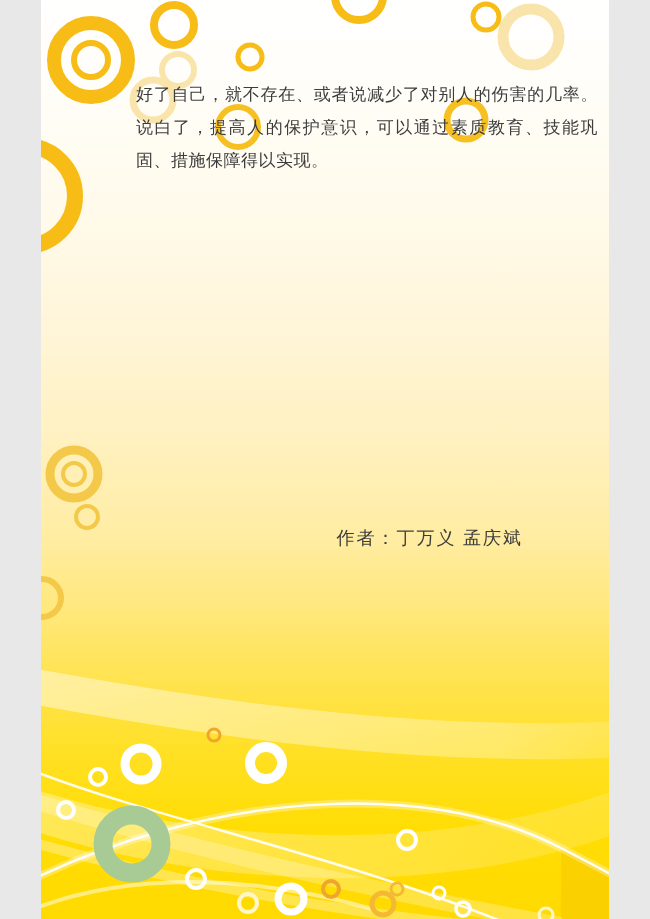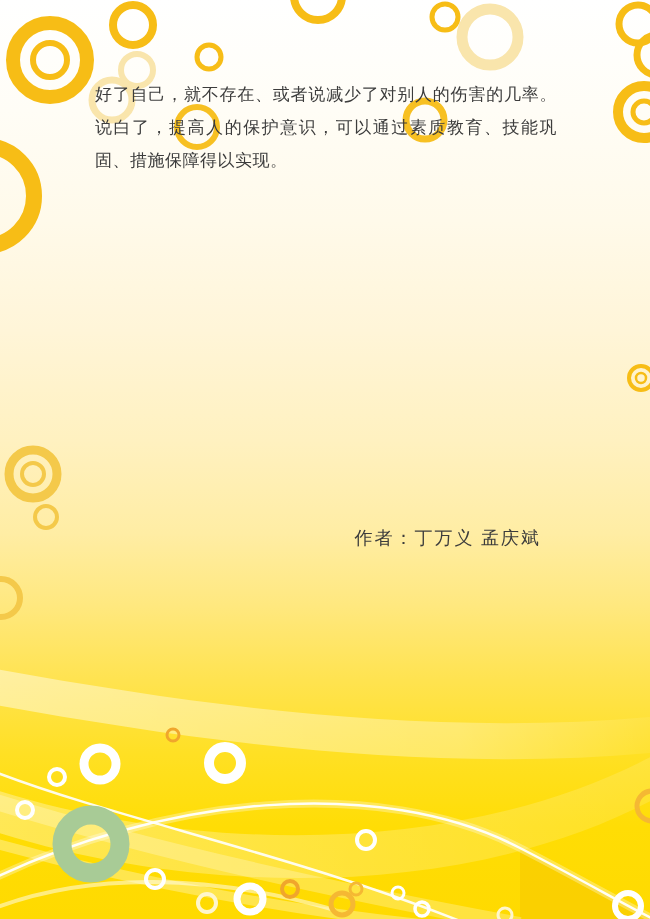--- a/index.html
+++ b/index.html
@@ -7,21 +7,21 @@
     --pale-gold:#F9E5AC;
     --muted-gold:#F4C94A;
     --green-ring:#A8CB96;
     --orange:#F0A62C;
     --orange-light:#F5B833;
     --text-color:#3C3C3C;
   }
   html,body{margin:0;padding:0;background:#e8e8e8;}
   .page{
     position:relative;
-    width:650px;height:919px;
+    width:568px;height:919px;
     overflow:hidden;
     margin:0 auto;
     font-family:"Liberation Serif","DejaVu Serif",serif;
     background:linear-gradient(180deg,
       #ffffff 0%, #fffdf6 12%, #fffaea 24%, #fff5d8 36%,
       #fff1c0 48%, #ffeda4 58%, #ffe87e 66%, #ffe350 74%,
       #ffe024 82%, #ffdd05 90%, #ffda00 100%);
   }
   svg.decor{position:absolute;left:0;top:0;width:650px;height:919px;display:block;}
   svg.decor circle{fill:none;}
@@ -37,21 +37,21 @@
   .disc{fill:var(--pale-gold);stroke:none;}
   .content{
     position:absolute;left:95px;top:78px;width:462px;
     font-size:17px;line-height:33px;letter-spacing:0.5px;
     color:var(--text-color);
     text-align:justify;
   }
   .content p{margin:0;padding:0;}
   .content p.indent{text-indent:2em;}
   .author{
-    position:absolute;top:526px;right:109px;
+    position:absolute;top:526px;right:86px;
     font-size:18px;letter-spacing:2px;
     color:var(--text-color);
   }
 </style>
 </head>
 <body>
 
 <div class="page">
 
   <svg class="decor" viewBox="0 0 650 919" xmlns="http://www.w3.org/2000/svg">

